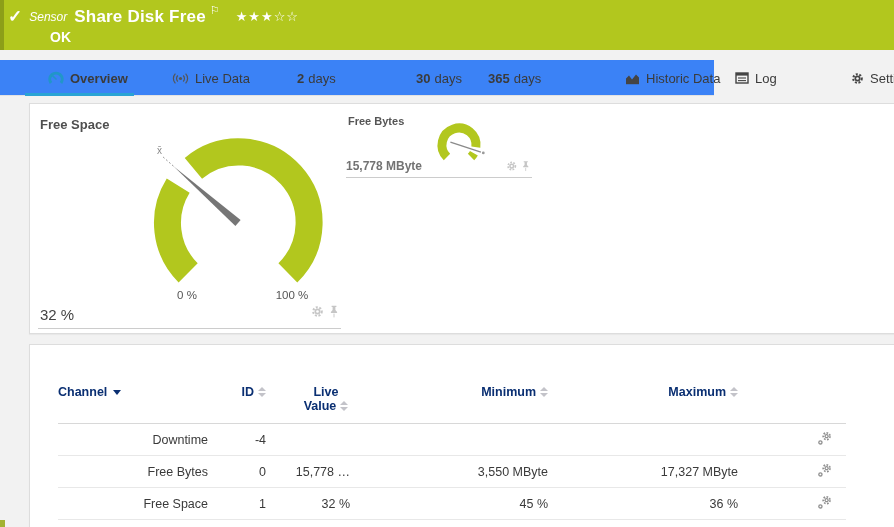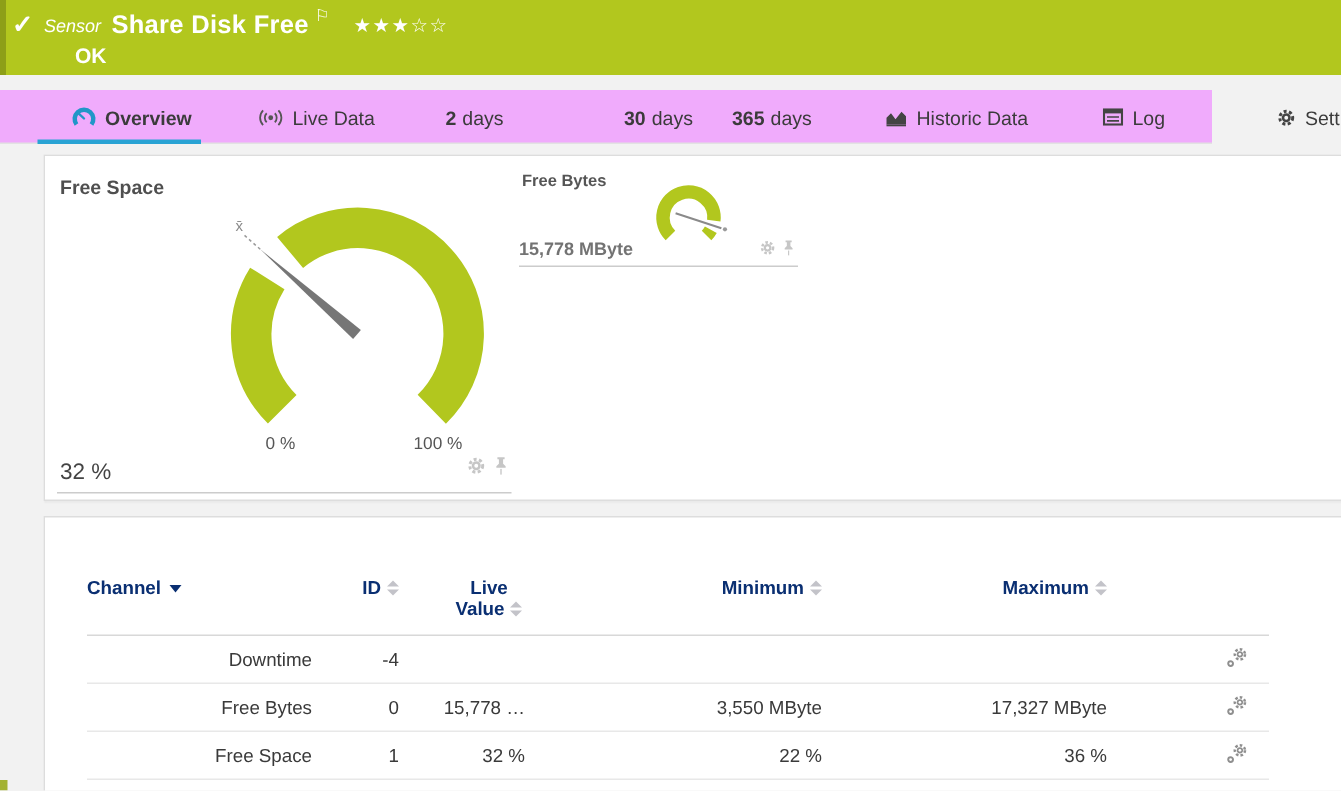--- a/index.html
+++ b/index.html
@@ -19,22 +19,22 @@
   .status-stripe { position:absolute; left:0; top:0; width:4px; height:50px; background:#8d9f18; }
   .hdr-line1 { position:absolute; left:8px; top:6px; display:flex; align-items:center; }
   .check { font-size:17px; font-weight:bold; margin-right:7px; }
   .kind  { font-style:italic; font-size:12px; margin-right:7px; }
   .title { font-size:17px; font-weight:bold; letter-spacing:.2px; }
   .flag  { font-size:11px; margin-left:4px; position:relative; top:-6px; }
   .stars { margin-left:16px; font-size:13px; letter-spacing:1px; white-space:nowrap; }
   .hdr-status { position:absolute; left:50px; top:29px; font-size:14px; font-weight:bold; }
 
   
-  .tabstrip { position:absolute; left:0; top:60px; width:808px; height:36px;
-              background:#f0abfc; border-bottom:1px solid #e2e2e2; }
+  .tabstrip { position:absolute; left:0; top:60px; width:714px; height:36px;
+              background:#3b82f6; border-bottom:1px solid #e2e2e2; }
   .tab { position:absolute; top:0; height:36px; display:flex; align-items:center; gap:6px;
          font-size:13px; color:#3b3b3b; cursor:pointer; white-space:nowrap; }
   .tab .num { font-weight:bold; margin-right:-2px; }
   .tab.active { font-weight:bold; }
   .tab.active::after { content:""; position:absolute; left:-23px; right:-6px; bottom:0; height:3px; background:#29a3d4; }
   .ticon { display:inline-block; line-height:0; }
 
   
   .panel { position:absolute; background:#fff; border:1px solid #ddd; box-shadow:0 1px 1px rgba(0,0,0,.04); }
   #panel-gauges { left:29px; top:103px; width:880px; height:231px; }
@@ -125,21 +125,21 @@
   <div class="tab" style="left:416px;">
     <span class="num">30</span>
     <span>days</span>
   </div>
 
   <div class="tab" style="left:488px;">
     <span class="num">365</span>
     <span>days</span>
   </div>
 
-  <div class="tab" style="left:590px;">
+  <div class="tab" style="left:625px;">
     <span class="ticon">
       <svg width="15" height="13" viewBox="0 0 15 13">
           <path d="M1 11 L1 6.5 L4 3.5 L7 7.5 L11 2.5 L14 5.5 L14 11 Z" fill="#444"></path>
           <rect x="1" y="11" width="13" height="1.2" fill="#444"></rect>
         </svg>
     </span>
     <span>Historic Data</span>
   </div>
 
   <div class="tab" style="left:735px;">
@@ -282,21 +282,21 @@
                 <circle cx="9.6" cy="5.2" r="2.1" fill="#8f8f8f"></circle>
                 <circle cx="9.6" cy="5.2" r="0.9" fill="#fff"></circle>
                 <circle cx="3.4" cy="11.4" r="1.6" fill="none" stroke="#8f8f8f" stroke-width="1.3"></circle>
               </svg>
         </span></td>
       </tr>
       <tr>
         <td class="c-channel">Free Space</td>
         <td>1</td>
         <td>32 %</td>
-        <td>22 %</td>
+        <td>45 %</td>
         <td>36 %</td>
         <td class="c-ico"><span class="rowgear">
           <svg width="15" height="15" viewBox="0 0 15 15">
                 <circle cx="9.6" cy="5.2" r="3.4" fill="none" stroke="#8f8f8f" stroke-width="1.7" stroke-dasharray="1.7 1.4"></circle>
                 <circle cx="9.6" cy="5.2" r="2.1" fill="#8f8f8f"></circle>
                 <circle cx="9.6" cy="5.2" r="0.9" fill="#fff"></circle>
                 <circle cx="3.4" cy="11.4" r="1.6" fill="none" stroke="#8f8f8f" stroke-width="1.3"></circle>
               </svg>
         </span></td>
       </tr>

